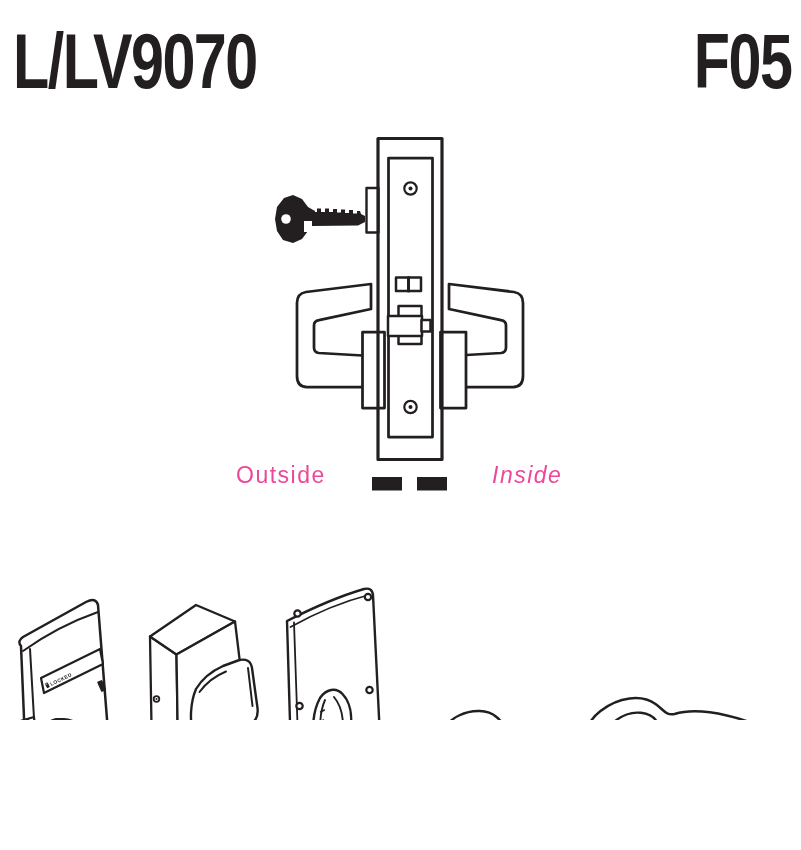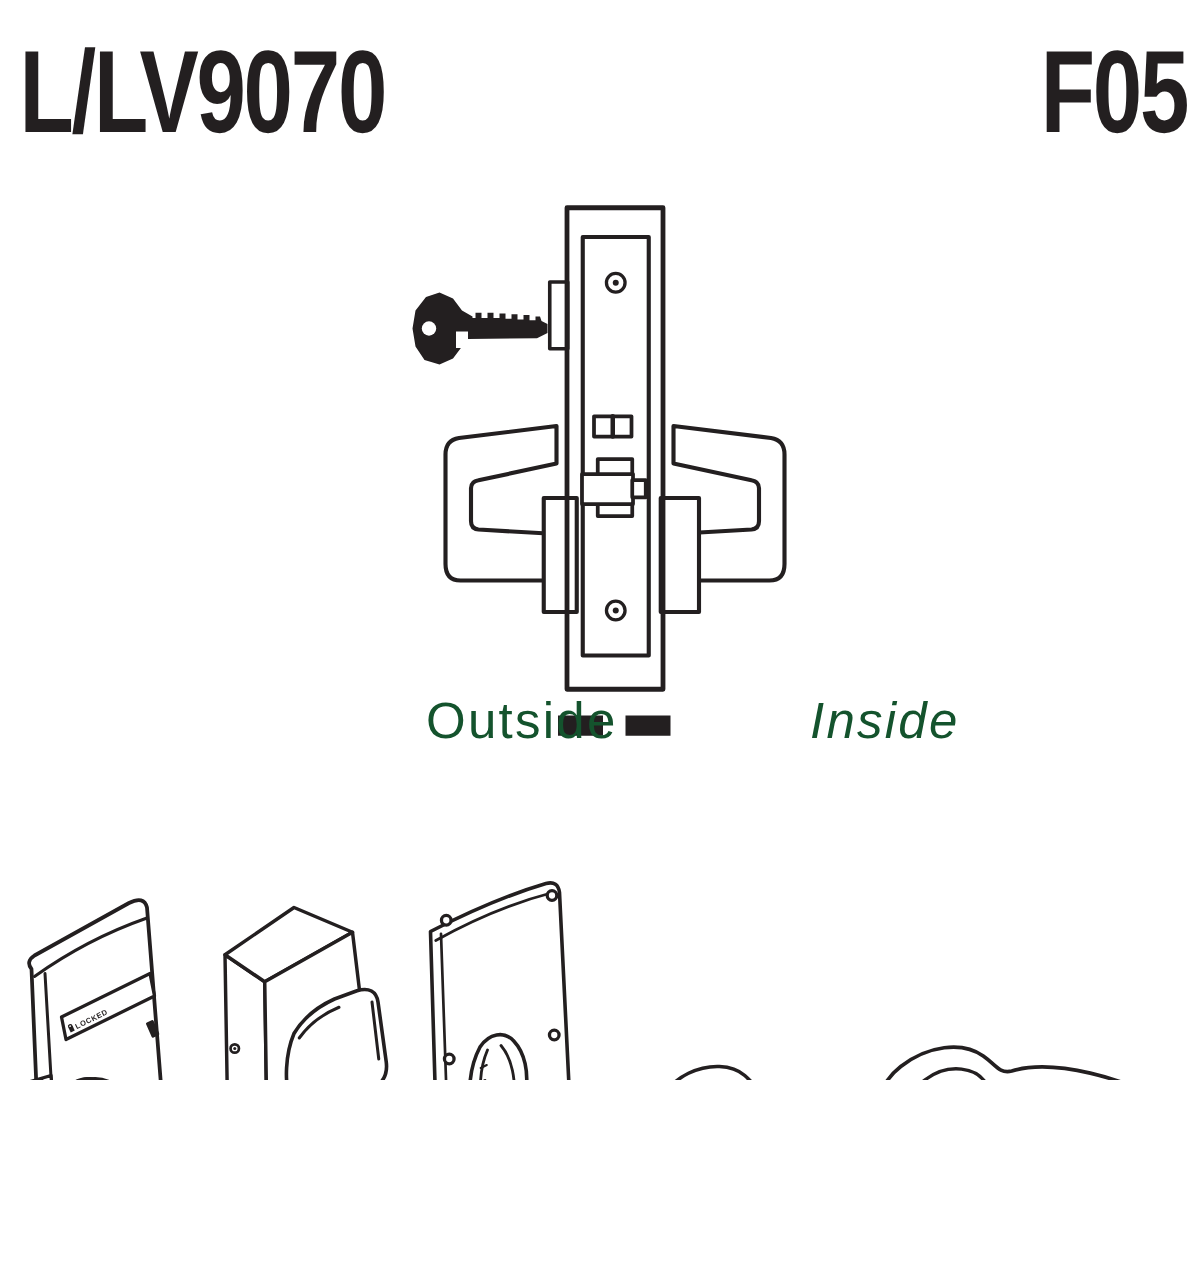--- a/index.html
+++ b/index.html
@@ -2,22 +2,22 @@
 <html><head>
 <meta charset="utf-8">
 <style>
   html,body { margin:0; padding:0; background:#fff; }
   .canvas { position:relative; width:801px; height:720px; background:#fff;
             font-family:"Liberation Sans", sans-serif; overflow:hidden; }
   .title { position:absolute; top:16px; font-weight:bold; font-size:78px;
            letter-spacing:-2px; color:#231f20; white-space:nowrap; }
   .title-left  { left:13px;  transform:scaleX(0.76); transform-origin:0 0; }
   .title-right { right:10px; transform:scaleX(0.76); transform-origin:100% 0; }
-  .side-label { position:absolute; top:462px; font-size:34px; color:#14532d;
-                letter-spacing:1.5px;margin-left:48px; }
+  .side-label { position:absolute; top:462px; font-size:23px; color:#ec4899;
+                letter-spacing:1.5px; }
   .outside { left:236px; }
   .inside  { left:492px;font-style:italic; }
   .art { position:absolute; left:0; top:0; width:801px; height:850px; }
   .art * { stroke-linejoin:round; stroke-linecap:round; }
   .ln { fill:none;    stroke:#231f20; }
   .fw { fill:#ffffff; stroke:#231f20; }
   .fb { fill:#231f20; stroke:none; }
   .ind-text { font-family:"Liberation Sans", sans-serif; font-size:5px;
               font-weight:bold; letter-spacing:0.4px; fill:#231f20; }
 </style>

